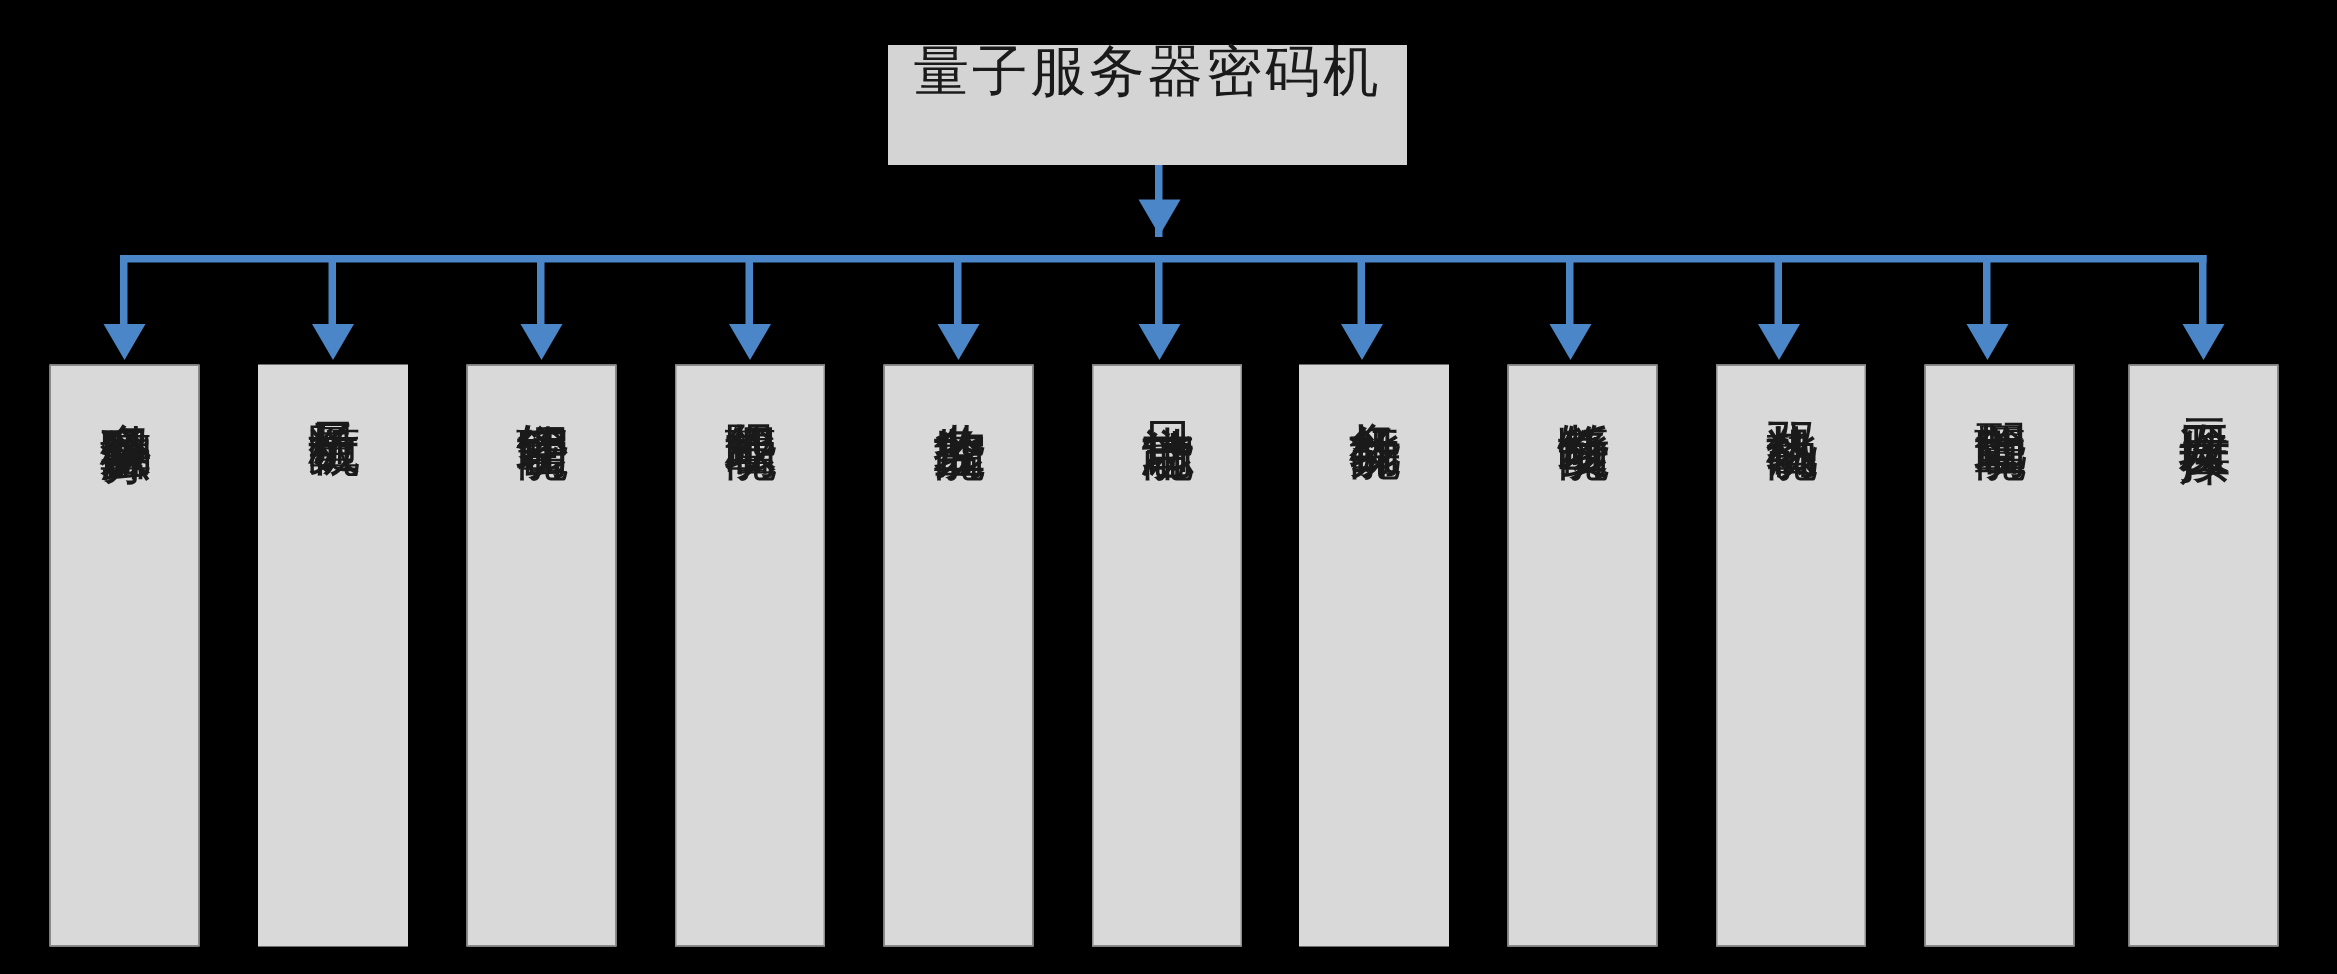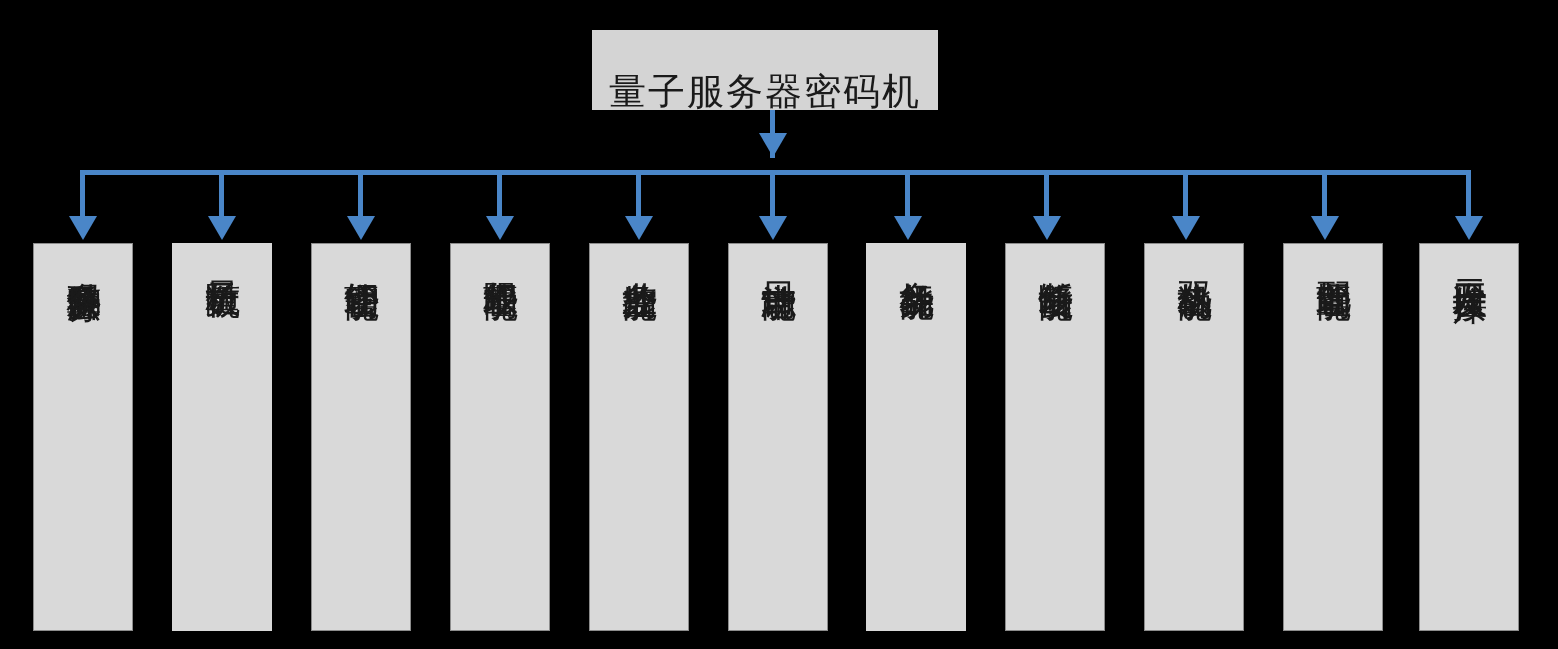--- a/index.html
+++ b/index.html
@@ -22,21 +22,21 @@
 
   
   .root-node {
     position: absolute;
     left: 592px;
     top: 30px;
     width: 346px;
     height: 80px;
     background: #d4d4d4;
     display: flex;
-    align-items: flex-end;
+    align-items: flex-start;
     justify-content: center;
     box-sizing: border-box;
   }
   .root-label {
     font-size: 37px;
     line-height: 1;
     color: #1a1a1a;
     letter-spacing: 2px;
     white-space: nowrap;
     font-family: "Liberation Serif", "DejaVu Serif", serif;

